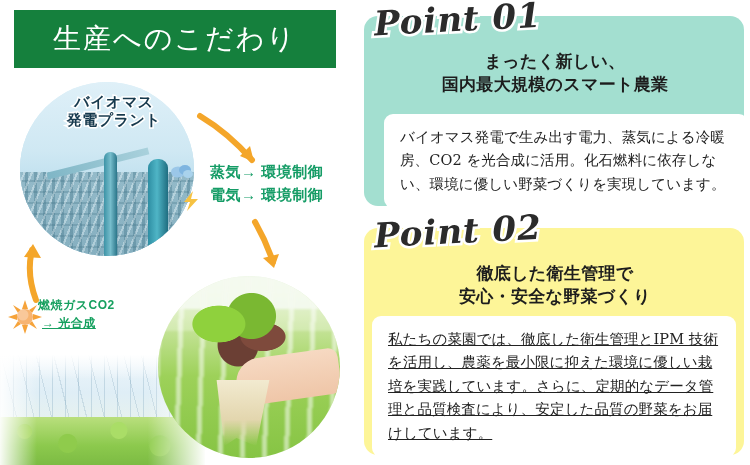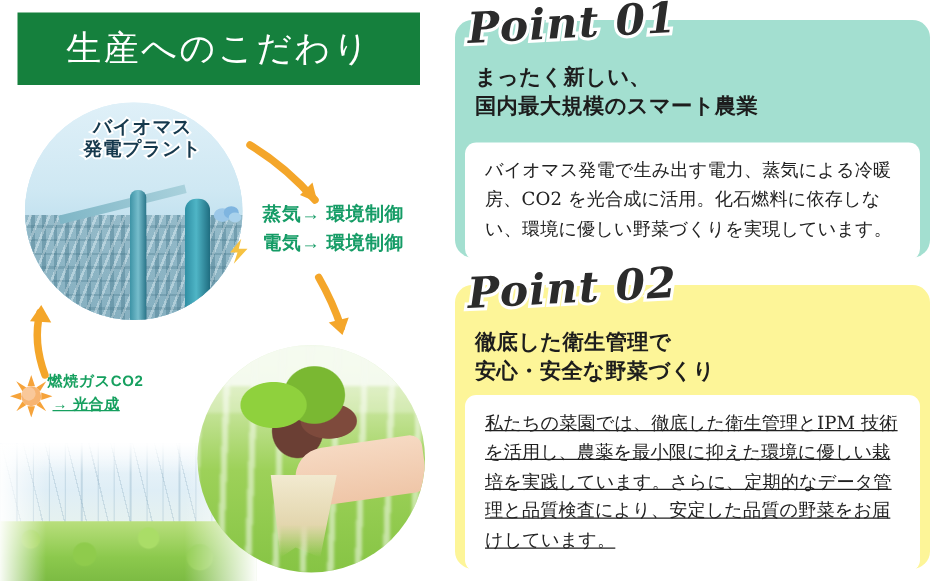--- a/index.html
+++ b/index.html
@@ -289,39 +289,40 @@
 
   .point-heading {
     position: absolute;
     left: 22px;
     width: 350px;
     font-size: 17px;
     font-weight: 700;
     color: #1d1d1d;
     line-height: 1.38;
     letter-spacing: 0.3px;
+    text-align: center;
   }
   .point-heading.h1 { top: 50px; }
   .point-heading.h2 { top: 262px; }
 
   .point-body {
     position: absolute;
     left: 14px;
     width: 364px;
     box-sizing: border-box;
     background: #ffffff;
     border-radius: 9px;
     padding: 12px 14px 12px 16px;
     font-family: "DejaVu Serif", "Liberation Serif", serif;
     font-size: 14.5px;
     line-height: 1.62;
     color: #222222;
     letter-spacing: 0.1px;
   }
-  .point-body.b1 { top: 114px; }
+  .point-body.b1 { top: 114px; margin-left: 12px; }
   .point-body.b2 { top: 316px; text-decoration: underline; }
 </style>
 </head>
 <body>
 
 <div class="stage">
 
   <div class="left-col">
 
     <div class="header-banner">

